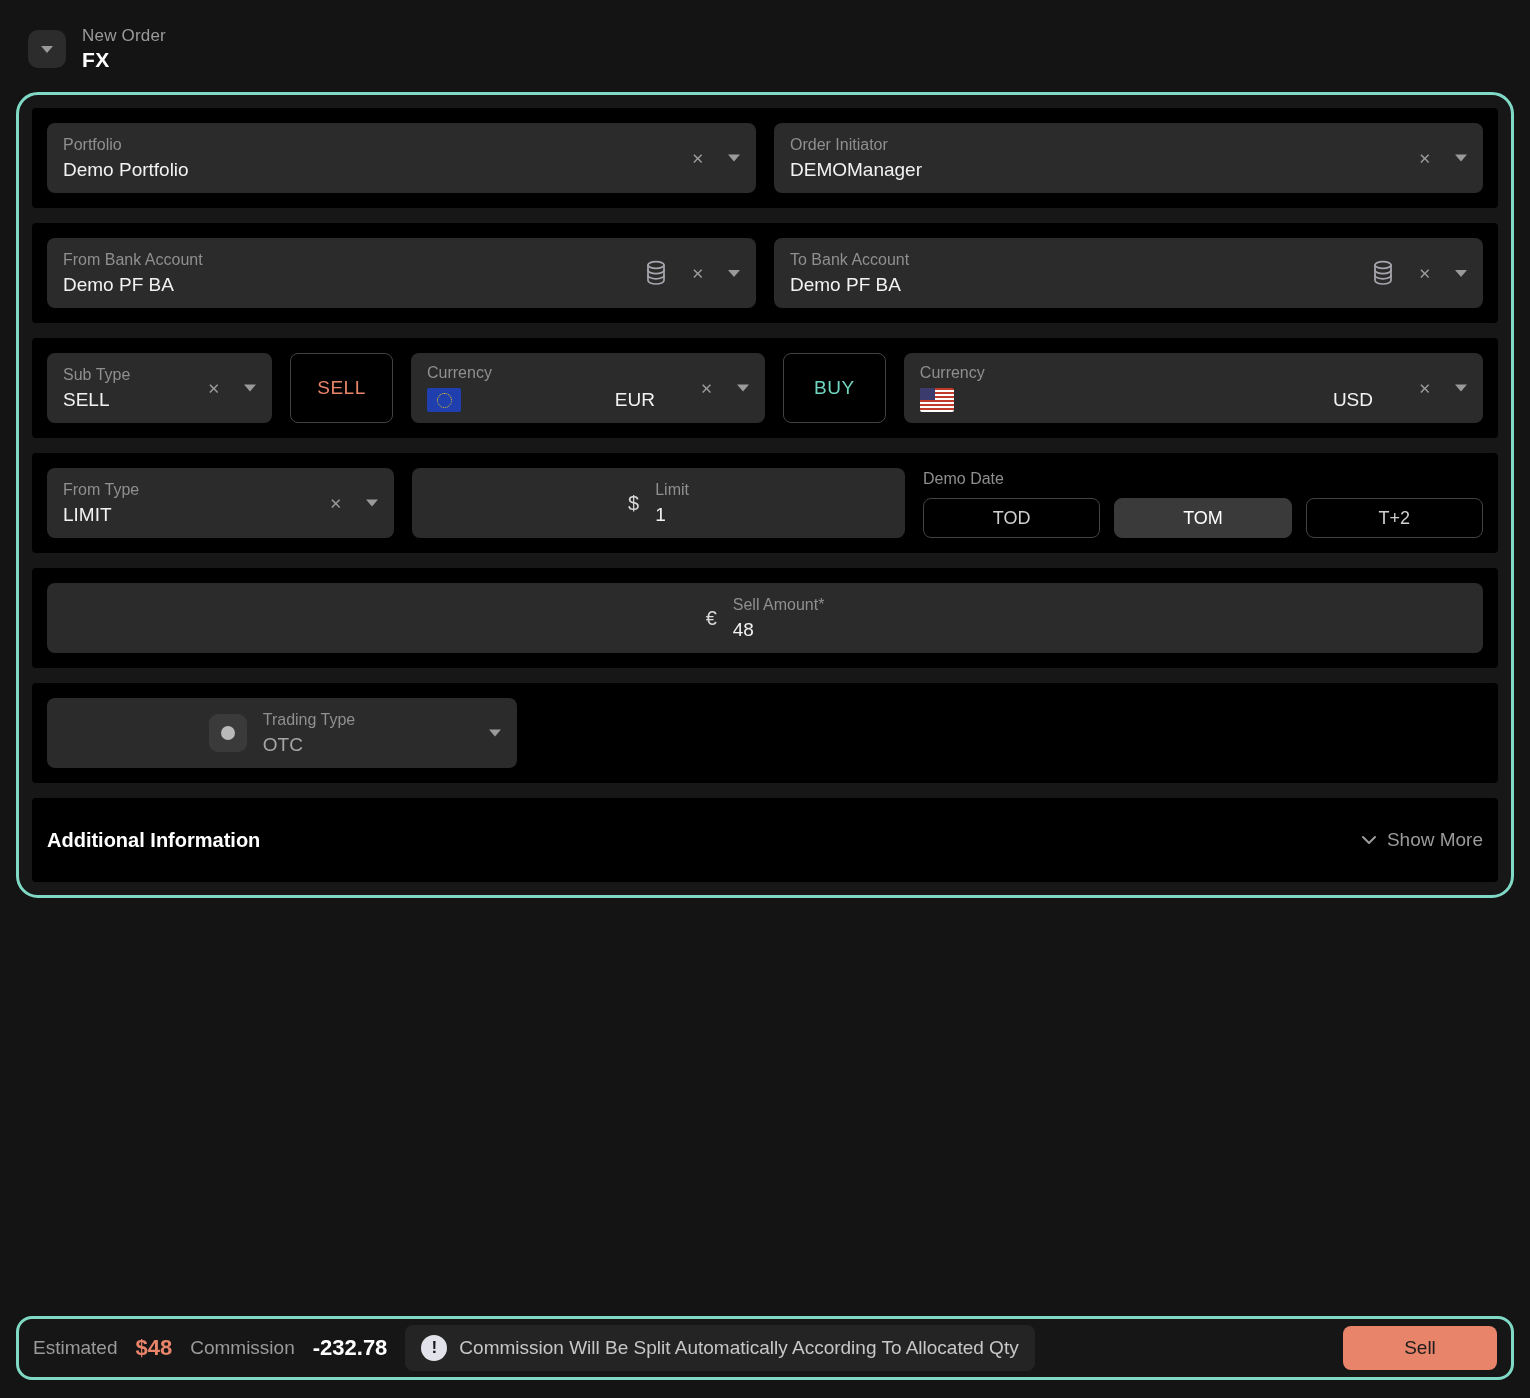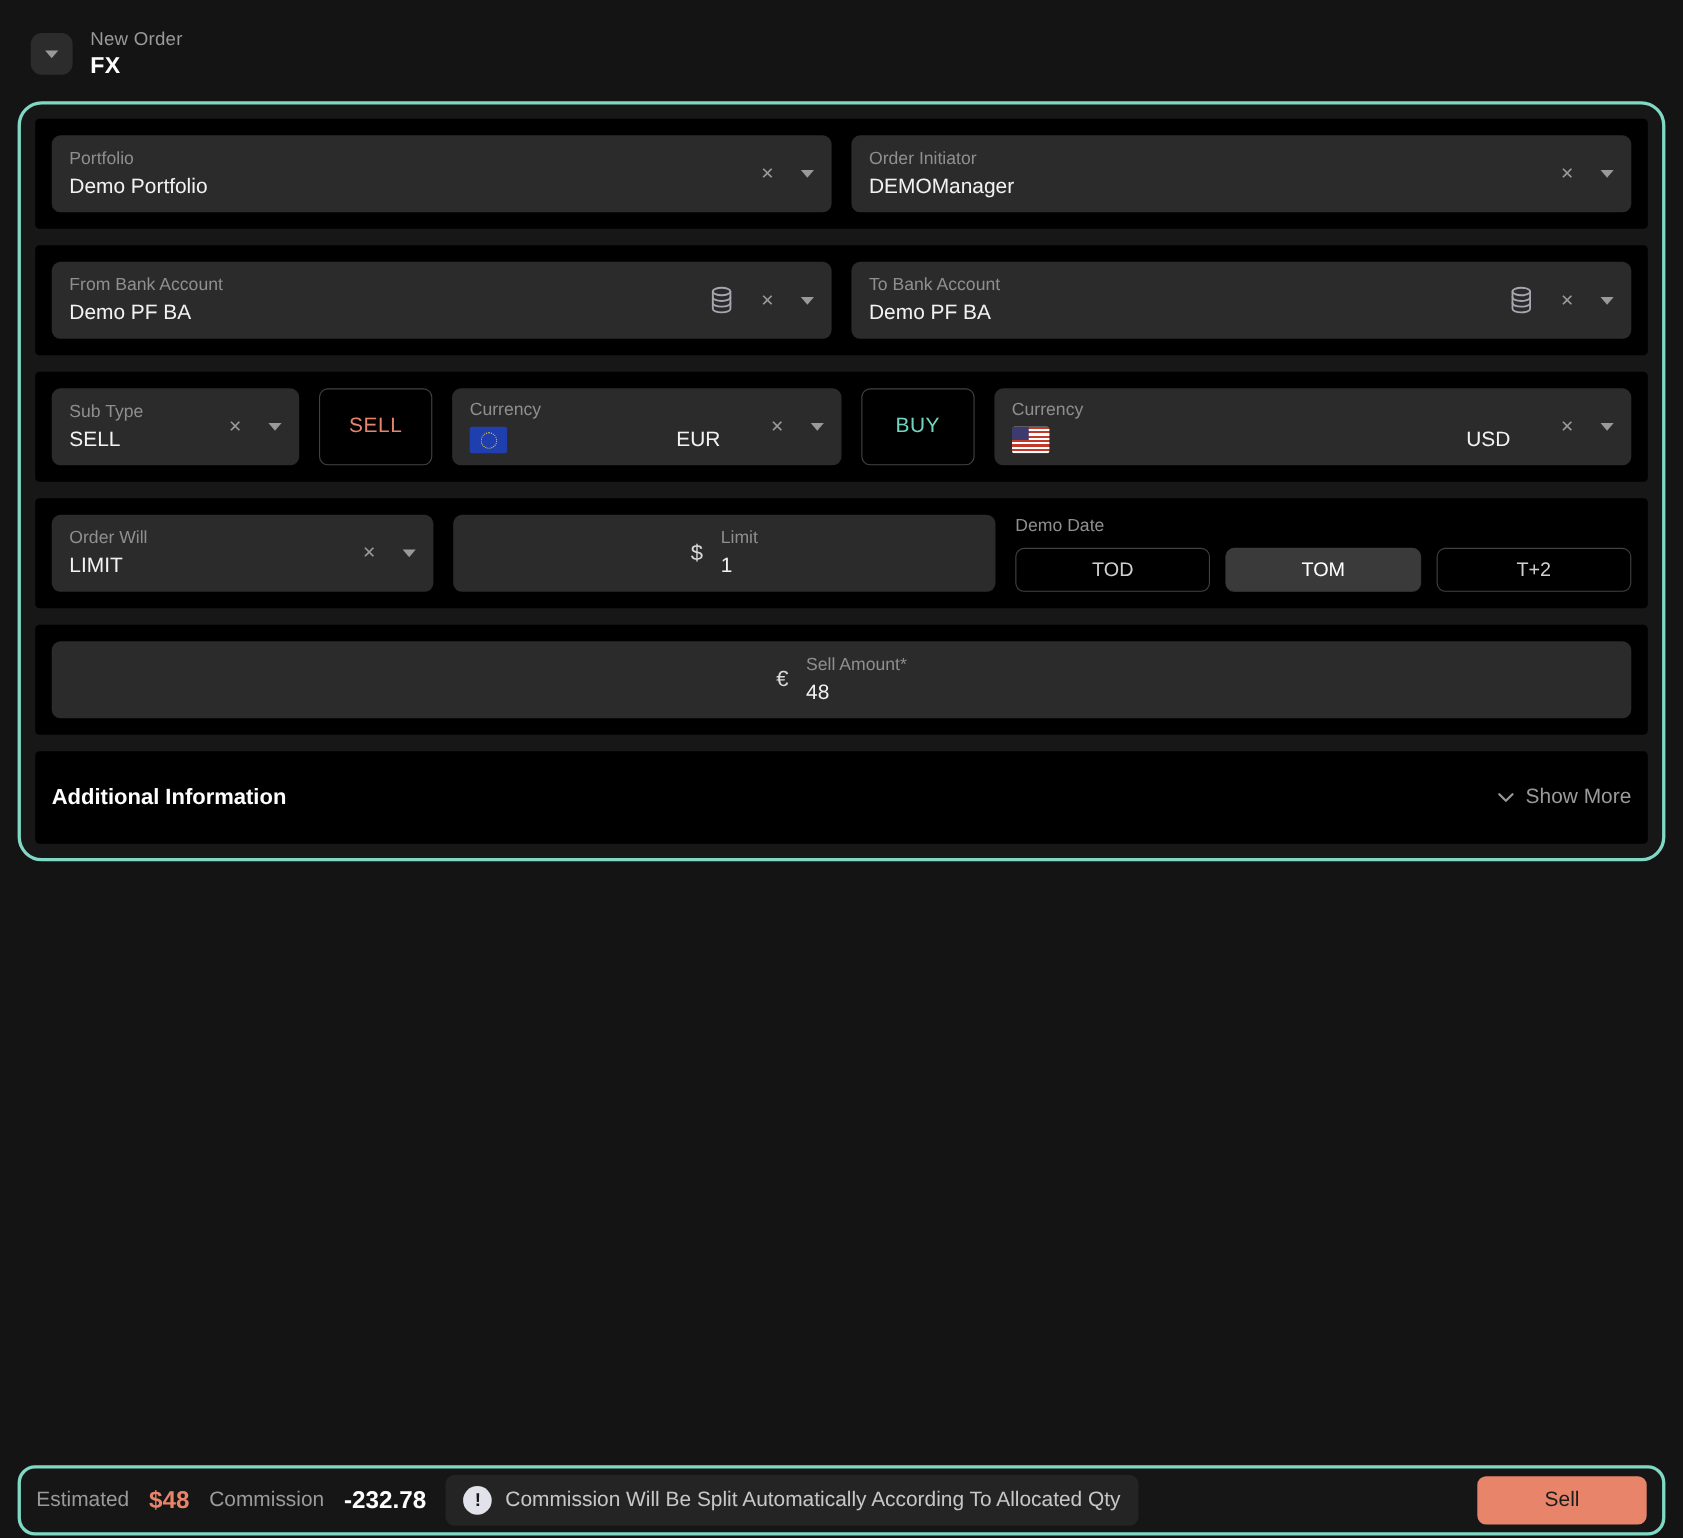--- a/index.html
+++ b/index.html
@@ -55,21 +55,21 @@
   .dot { width:14px; height:14px; border-radius:50%; background:#b9b9b9; }
 
   .w-trading { width:470px; }
   .val-dim { color:#a5a5a5; }
 
   .addl-band { padding:15px; height:84px; display:flex; align-items:center; justify-content:space-between; }
   .addl-title { color:#ffffff; font-size:20px; font-weight:700; }
   .show-more { display:flex; align-items:center; gap:10px; color:#9a9a9a; font-size:19px; cursor:pointer; }
 
   
-  .footer-bar { position:absolute; left:16px; right:16px; bottom:2px; height:64px; border:3px solid #7fd9c4; border-radius:16px; background:#161616; display:flex; align-items:center; padding:0 14px; gap:18px; }
+  .footer-bar { position:absolute; left:16px; right:16px; bottom:18px; height:64px; border:3px solid #7fd9c4; border-radius:16px; background:#161616; display:flex; align-items:center; padding:0 14px; gap:18px; }
   .ft-label { color:#9a9a9a; font-size:19px; }
   .ft-est { color:#e8846a; font-size:22px; font-weight:800; }
   .ft-comm { color:#ffffff; font-size:22px; font-weight:800; }
   .notice-pill { background:#242424; border-radius:8px; height:46px; display:flex; align-items:center; gap:12px; padding:0 16px; }
   .warn-circle { width:26px; height:26px; border-radius:50%; background:#e2e2ea; color:#17171c; font-size:17px; font-weight:800; display:flex; align-items:center; justify-content:center; }
   .notice-text { color:#c7c7c7; font-size:19px; white-space:nowrap; }
   .spacer { flex:1; }
   .sell-btn { width:154px; height:44px; background:#e8846a; border:none; border-radius:8px; color:#1c1c1c; font-size:19px; font-family:"Liberation Sans",sans-serif; cursor:pointer; }
 
   svg.stroke-ic { stroke:#a6a6ae; stroke-width:1.7; fill:none; stroke-linecap:round; stroke-linejoin:round; }
@@ -169,21 +169,21 @@
       </div>
       <div class="f-controls">
         <span class="x-icon">✕</span>
         <span class="caret"></span>
       </div>
     </div>
   </div>
 
   <div class="band" style="align-items:flex-end;">
     <div class="field w-ordertype">
-      <div class="f-label">Order Will</div>
+      <div class="f-label">From Type</div>
       <div class="f-value">LIMIT</div>
       <div class="f-controls">
         <span class="x-icon">✕</span>
         <span class="caret"></span>
       </div>
     </div>
     <div class="field hrow flex1">
       <span class="sym">$</span>
       <div class="stack">
         <div class="f-label">Limit</div>
@@ -203,20 +203,34 @@
   <div class="band">
     <div class="field hrow flex1">
       <span class="sym">€</span>
       <div class="stack">
         <div class="f-label">Sell Amount*</div>
         <div class="f-value">48</div>
       </div>
     </div>
   </div>
 
+  <div class="band">
+    <div class="field hrow w-trading">
+      <span class="icon-sq" style="width:38px;height:38px;">
+        <span class="dot"></span>
+      </span>
+      <div class="stack">
+        <div class="f-label">Trading Type</div>
+        <div class="f-value val-dim">OTC</div>
+      </div>
+      <div class="f-controls">
+        <span class="caret"></span>
+      </div>
+    </div>
+  </div>
 
   <div class="band addl-band">
     <div class="addl-title">Additional Information</div>
     <div class="show-more">
       <svg class="stroke-ic" width="16" height="10" viewBox="0 0 16 10" style="stroke:#9a9a9a;stroke-width:2;">
         <path d="M2 2l6 6 6-6"></path>
       </svg>
       <span>Show More</span>
     </div>
   </div>

